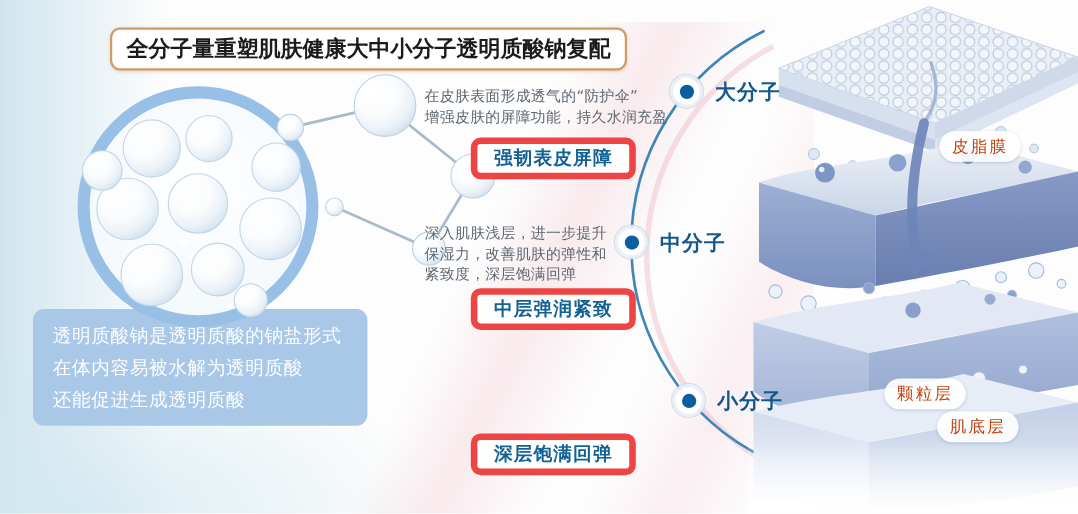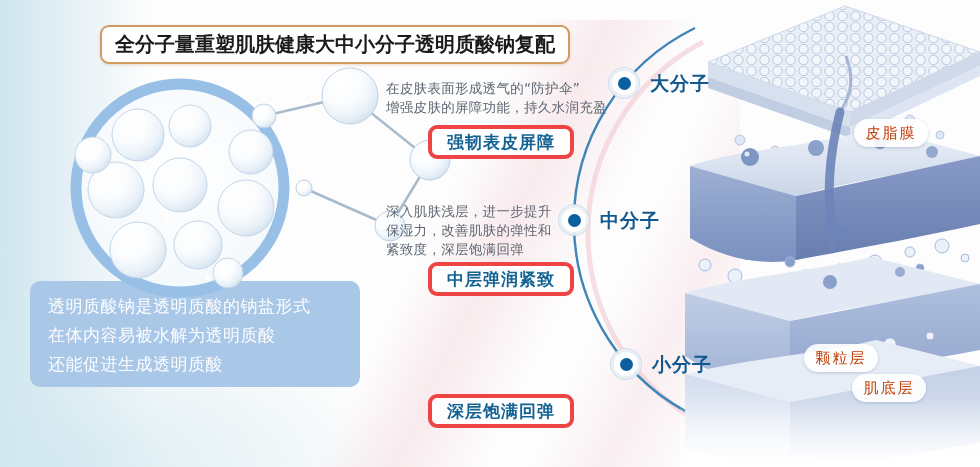--- a/index.html
+++ b/index.html
@@ -16,31 +16,31 @@
     background:
       linear-gradient(116deg, rgba(245,218,224,0) 40%, rgba(245,218,224,.55) 51%, rgba(245,218,224,0) 64%),
       linear-gradient(116deg, rgba(245,218,224,0) 70%, rgba(245,218,224,.42) 81%, rgba(245,218,224,0) 93%); }
 
   .title-banner { position:absolute; left:100px; top:25px; padding:2px 13px; background:#ffffff;
     border:2px solid #d09a63; border-radius:9px; font-size:20px; font-weight:bold; color:#1b1b1b;
     line-height:31px; white-space:nowrap; box-shadow:0 1px 3px rgba(160,110,60,.25); z-index:5; }
 
   .hero-svg { position:absolute; left:18px; top:60px; width:450px; height:262px; z-index:3; }
 
-  .intro-panel { position:absolute; left:30px; top:281px; width:330px; height:106px;
+  .intro-panel { position:absolute; left:30px; top:281px; width:304px; height:106px;
     background:#a9c7e6; border-radius:10px; z-index:2; }
   .intro-line { margin-left:18px; font-size:17px; line-height:29px; color:#fcfdff; letter-spacing:.5px; }
   .intro-line:first-child { padding-top:11px; }
 
   .desc { position:absolute; font-size:13.5px; line-height:19px; color:#5d6772; letter-spacing:.3px; z-index:3; }
   .desc-1 { left:386px; top:79px; }
   .desc-2 { left:386px; top:202px;font-family:Liberation Serif, serif; }
   .desc-3 { left:386px; top:339px; }
 
-  .badge { position:absolute; padding:0 15px; height:26px; line-height:26px; border:4px solid #ef4444;
+  .badge { position:absolute; padding:0 15px; height:26px; line-height:26px; border:6px solid #ef4444;
     border-radius:9px; background:rgba(255,255,255,.92); color:#136293; font-size:17px; font-weight:bold;
     letter-spacing:1px; z-index:3; }
   .badge-1 { left:428px; top:125px; }
   .badge-2 { left:428px; top:262px; }
   .badge-3 { left:428px; top:394px; }
 
   .arc-svg { position:absolute; left:0; top:0; width:980px; height:467px; z-index:2; }
 
   .mol-dot { position:absolute; width:24px; height:24px; border-radius:50%; background:#ffffff;
     box-shadow:0 0 0 3px rgba(255,255,255,.55), 0 0 0 4px rgba(203,219,233,.85);

